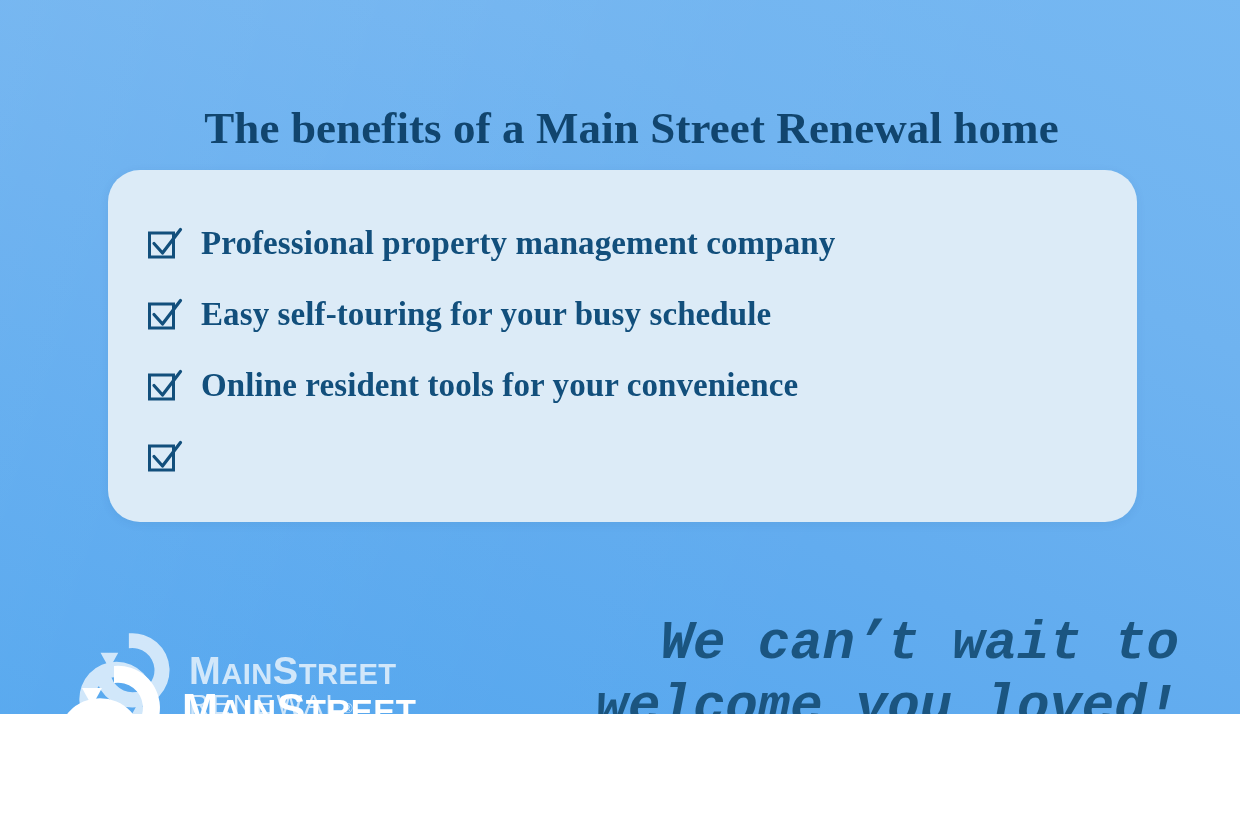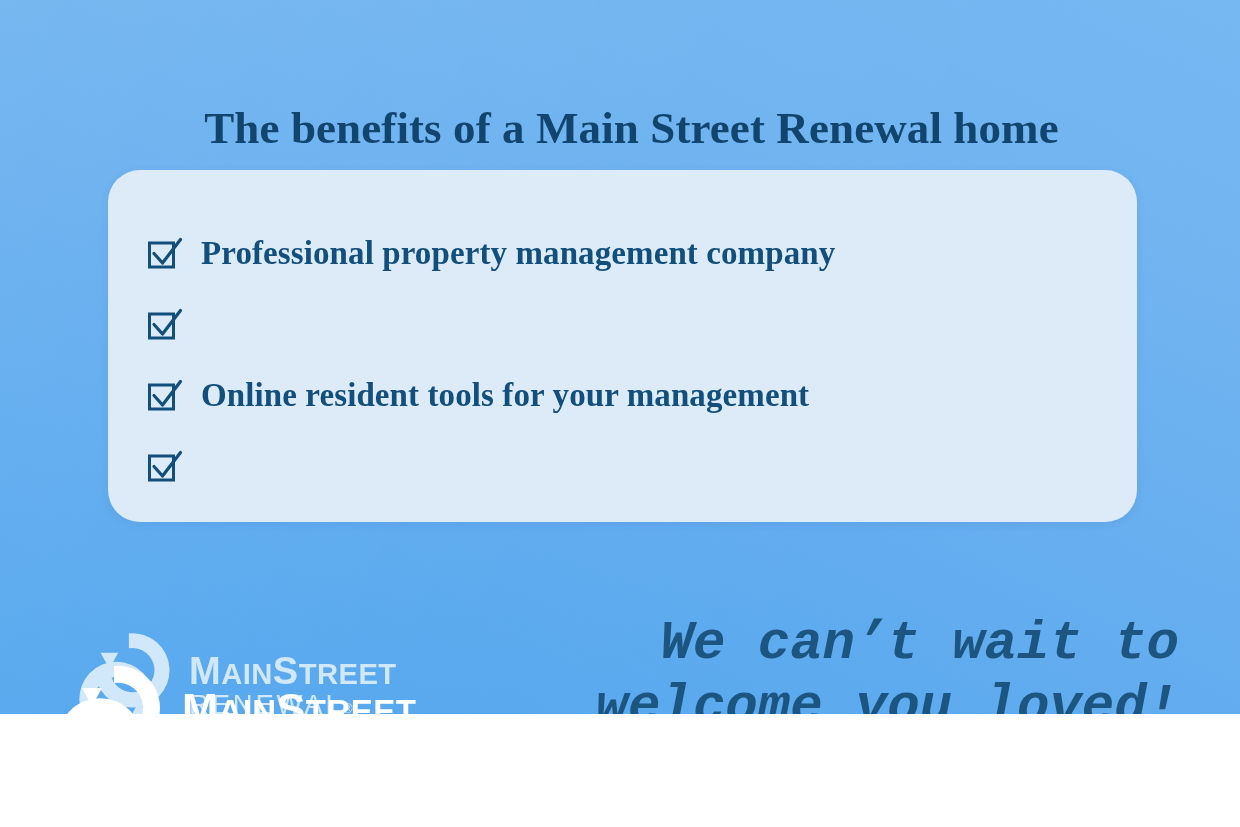--- a/index.html
+++ b/index.html
@@ -56,21 +56,21 @@
     height: 352px;
     background: #dcebf7;
     border-radius: 32px;
     box-shadow: 0 2px 10px rgba(20, 70, 120, 0.08);
     z-index: 3;
   }
 
   .benefit-list {
     position: absolute;
     left: 38px;
-    top: 48px;
+    top: 38px;
     right: 26px;
   }
 
   .benefit-row {
     display: flex;
     align-items: center;
     height: 71px;
   }
 
   .check-icon {
@@ -218,30 +218,31 @@
         <span class="benefit-text">Professional property management company</span>
       </div>
 
       <div class="benefit-row">
         <span class="check-icon">
           <svg viewBox="0 0 38 38" aria-hidden="true">
             <rect x="3.5" y="9" width="24" height="24" fill="none" stroke="#124f7c" stroke-width="3"></rect>
             <path d="M8 19.5 L16.5 29 L34.5 5.5" fill="none" stroke="#124f7c" stroke-width="3.2" stroke-linecap="round" stroke-linejoin="round"></path>
           </svg>
         </span>
-      </div>
-
-      <div class="benefit-row">
-        <span class="check-icon">
-          <svg viewBox="0 0 38 38" aria-hidden="true">
-            <rect x="3.5" y="9" width="24" height="24" fill="none" stroke="#124f7c" stroke-width="3"></rect>
-            <path d="M8 19.5 L16.5 29 L34.5 5.5" fill="none" stroke="#124f7c" stroke-width="3.2" stroke-linecap="round" stroke-linejoin="round"></path>
-          </svg>
-        </span>
-        <span class="benefit-text">Online resident tools for your management</span>
+        <span class="benefit-text">Easy self-touring for your busy schedule</span>
+      </div>
+
+      <div class="benefit-row">
+        <span class="check-icon">
+          <svg viewBox="0 0 38 38" aria-hidden="true">
+            <rect x="3.5" y="9" width="24" height="24" fill="none" stroke="#124f7c" stroke-width="3"></rect>
+            <path d="M8 19.5 L16.5 29 L34.5 5.5" fill="none" stroke="#124f7c" stroke-width="3.2" stroke-linecap="round" stroke-linejoin="round"></path>
+          </svg>
+        </span>
+        <span class="benefit-text">Online resident tools for your convenience</span>
       </div>
 
       <div class="benefit-row">
         <span class="check-icon">
           <svg viewBox="0 0 38 38" aria-hidden="true">
             <rect x="3.5" y="9" width="24" height="24" fill="none" stroke="#124f7c" stroke-width="3"></rect>
             <path d="M8 19.5 L16.5 29 L34.5 5.5" fill="none" stroke="#124f7c" stroke-width="3.2" stroke-linecap="round" stroke-linejoin="round"></path>
           </svg>
         </span>
       </div>

